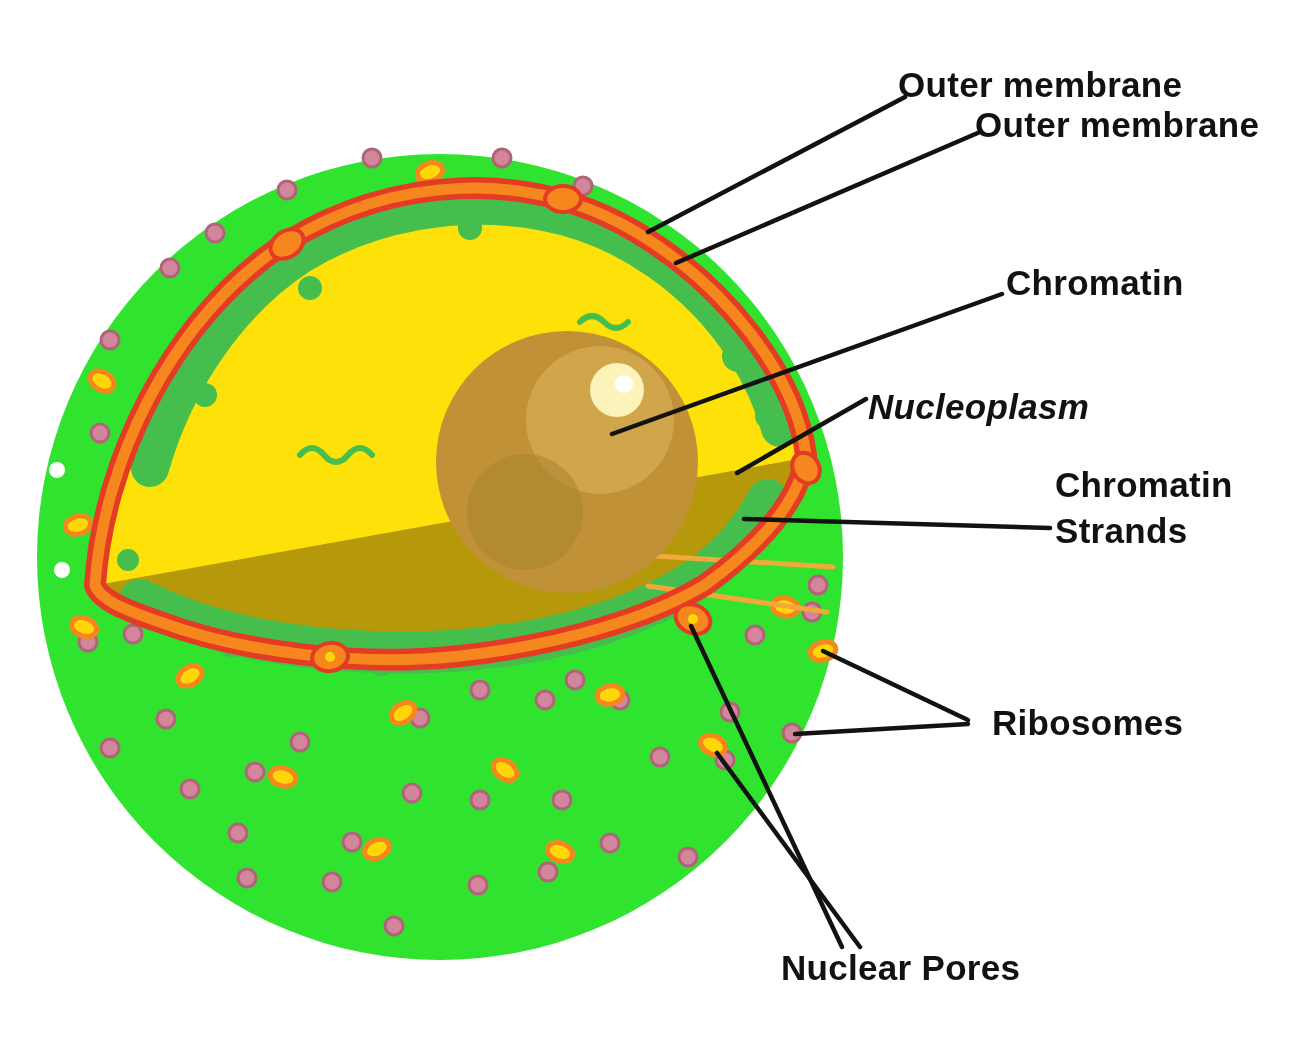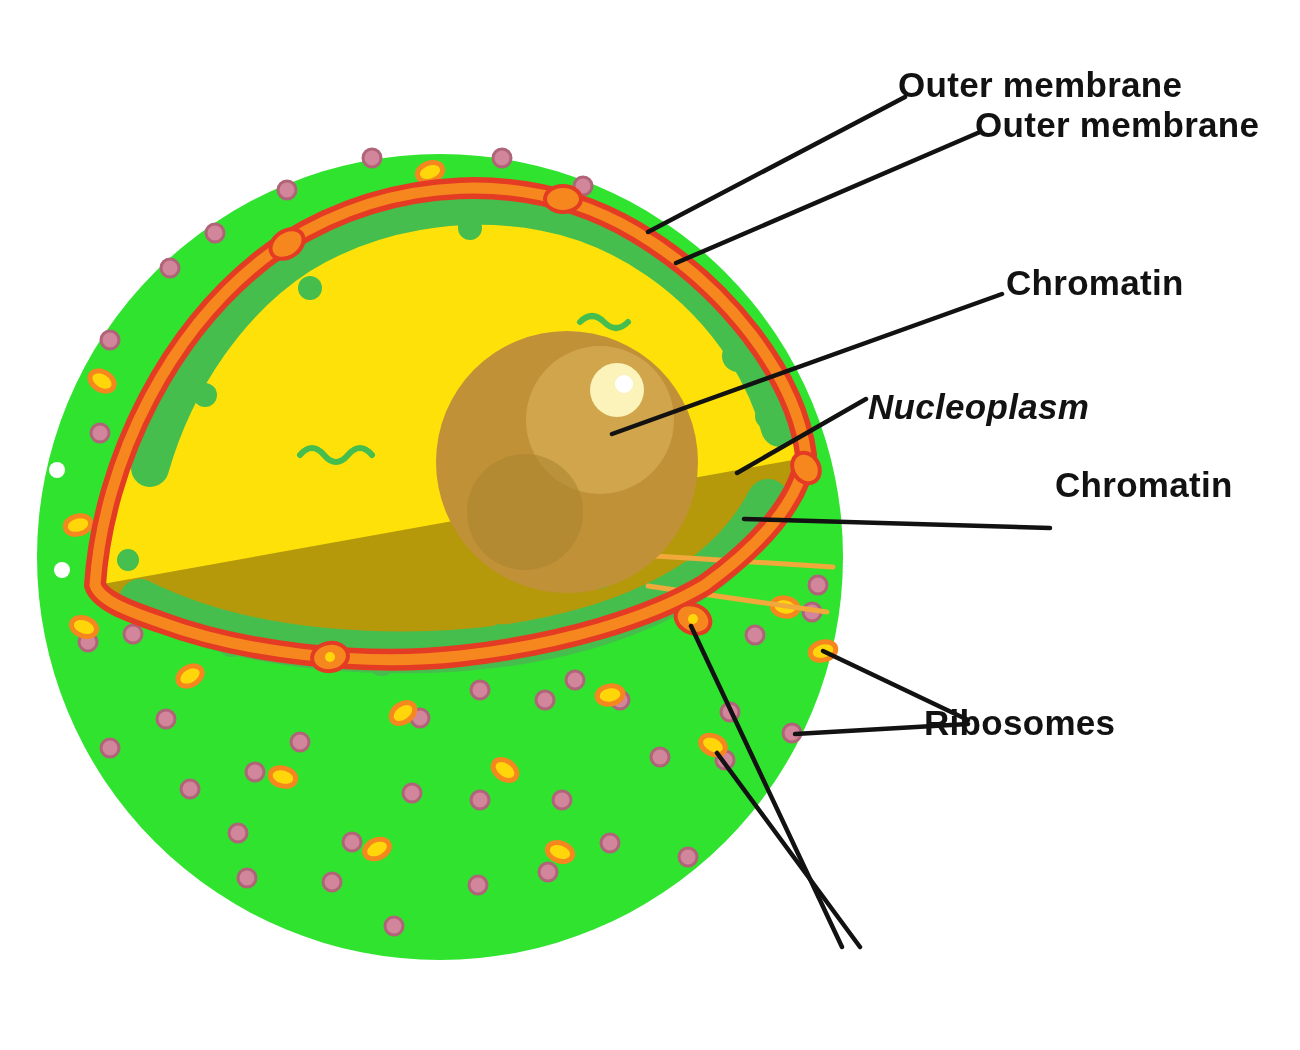--- a/index.html
+++ b/index.html
@@ -216,15 +216,17 @@
       <path class="leader" d="M 860 947 L 717 753"></path>
     </g>
   </svg>
 
   <div class="label" style="left:898px;top:62px;">Outer membrane</div>
   <div class="label" style="left:975px;top:102px;">Outer membrane</div>
   <div class="label" style="left:1006px;top:260px;">Chromatin</div>
   <div class="label" style="left:868px;top:384px;font-style:italic;">Nucleoplasm</div>
   <div class="label" style="left:1055px;top:462px;">
     <div>Chromatin</div>
+    <div>Strands</div>
   </div>
-  <div class="label" style="left:924px;top:700px;">Ribosomes</div>
+  <div class="label" style="left:992px;top:700px;">Ribosomes</div>
+  <div class="label" style="left:781px;top:945px;">Nuclear Pores</div>
 </div>
 
 </body></html>

